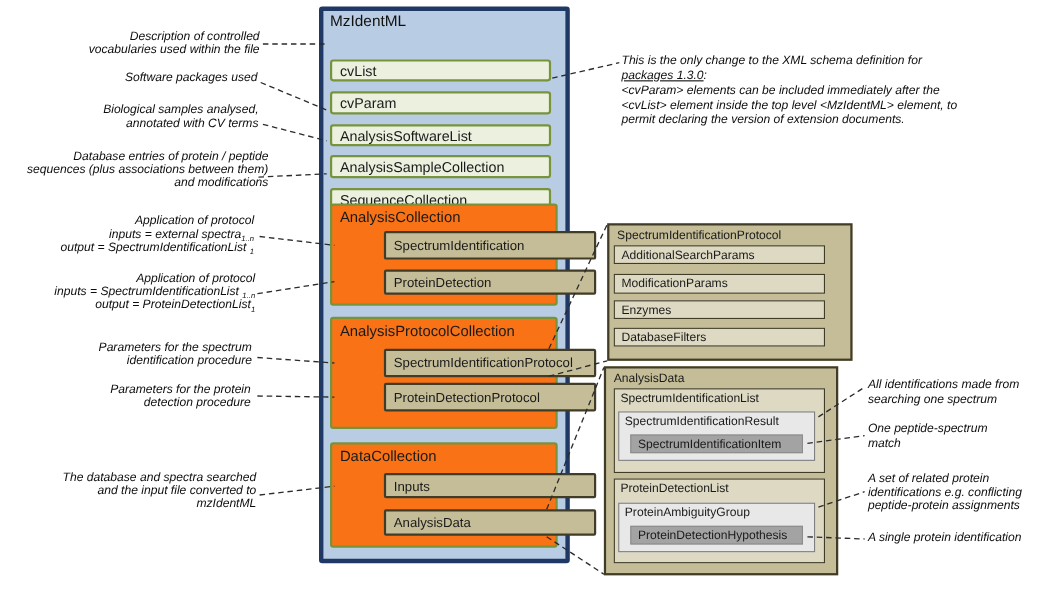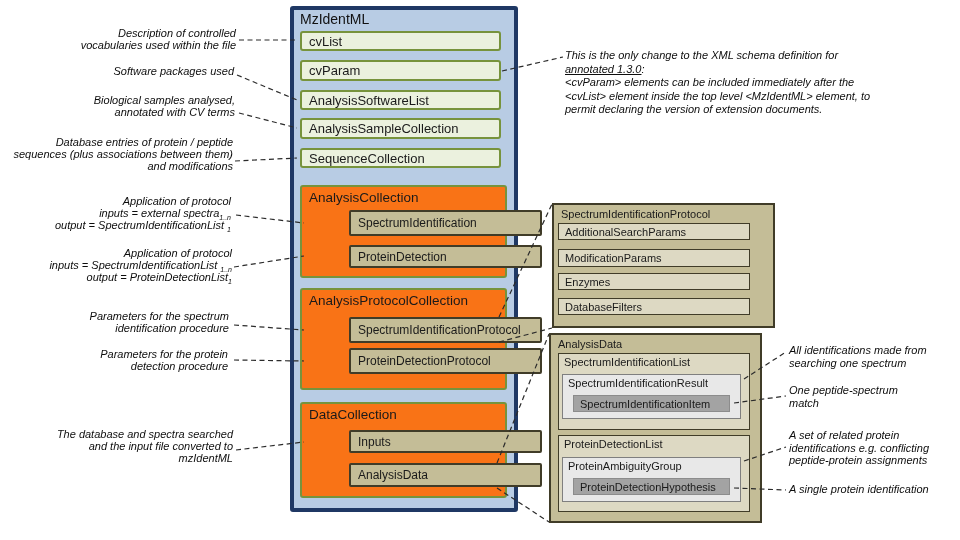--- a/index.html
+++ b/index.html
@@ -13,21 +13,21 @@
   .tr-ann{line-height:13.5px;margin-top:18px;}
   .u{text-decoration:underline;}
 
   
   .bluebox{position:absolute;left:290px;top:6px;width:228px;height:506px;background:#b8cce4;
            border:4px solid #1f3864;border-radius:3px;box-sizing:border-box;}
   .bb-title{position:absolute;left:6px;top:1px;font-size:14px;color:#111;}
 
   .grow{position:absolute;left:6px;width:201px;background:#ebf1de;border:2px solid #77933c;
         border-radius:3px;box-sizing:border-box;display:flex;align-items:center;
-        padding-left:7px;font-size:13px;}
+        padding-left:7px;font-size:13px;margin-top:23px;}
   .gcol{position:absolute;left:6px;width:207px;background:#f97316;border:2px solid #77933c;
         border-radius:3px;box-sizing:border-box;}
   .gcol-title{position:absolute;left:7px;top:3px;font-size:13.5px;}
   .tanrow{position:absolute;left:3px;width:193px;background:#c4bd97;border:2px solid #403c28;
         border-radius:2px;box-sizing:border-box;display:flex;align-items:center;
         padding-left:7px;font-size:12px;margin-left:44px;}
 
   
   .dbox{position:absolute;background:#c4bd97;border:2px solid #403c28;box-sizing:border-box;}
   .dbox-title{position:absolute;left:7px;top:3px;font-size:11px;}
@@ -50,21 +50,21 @@
     <div>Description of controlled</div>
     <div>vocabularies used within the file</div>
   </div>
   <div class="ann ra" style="left:16px;top:65px;width:218px">
     <div>Software packages used</div>
   </div>
   <div class="ann ra" style="left:16px;top:94px;width:219px">
     <div>Biological samples analysed,</div>
     <div>annotated with CV terms</div>
   </div>
-  <div class="ann ra" style="left:10px;top:136px;width:223px">
+  <div class="ann ra" style="left:21px;top:136px;width:223px">
     <div>Database entries of protein / peptide</div>
     <div>sequences (plus associations between them)</div>
     <div>and modifications</div>
   </div>
   <div class="ann ra" style="left:10px;top:195px;width:221px">
     <div>Application of protocol</div>
     <div><span>inputs = external spectra</span><sub>1..n</sub></div>
     <div><span>output = SpectrumIdentificationList</span> <sub>1</sub></div>
   </div>
   <div class="ann ra" style="left:10px;top:247px;width:222px">
@@ -81,21 +81,21 @@
     <div>detection procedure</div>
   </div>
   <div class="ann ra" style="left:10px;top:428px;width:223px">
     <div>The database and spectra searched</div>
     <div>and the input file converted to</div>
     <div>mzIdentML</div>
   </div>
 
   <div class="ann tr-ann" style="left:565px;top:31px;width:370px">
     <div>This is the only change to the XML schema definition for</div>
-    <div><span class="u">annotated 1.3.0</span><span>:</span></div>
+    <div><span class="u">packages 1.3.0</span><span>:</span></div>
     <div>&lt;cvParam&gt; elements can be included immediately after the</div>
     <div>&lt;cvList&gt; element inside the top level &lt;MzIdentML&gt; element, to</div>
     <div>permit declaring the version of extension documents.</div>
   </div>
 
   <div class="ann" style="left:789px;top:344px;width:170px;line-height:12.5px">
     <div>All identifications made from</div>
     <div>searching one spectrum</div>
   </div>
   <div class="ann" style="left:789px;top:384px;width:170px;line-height:12.5px">

